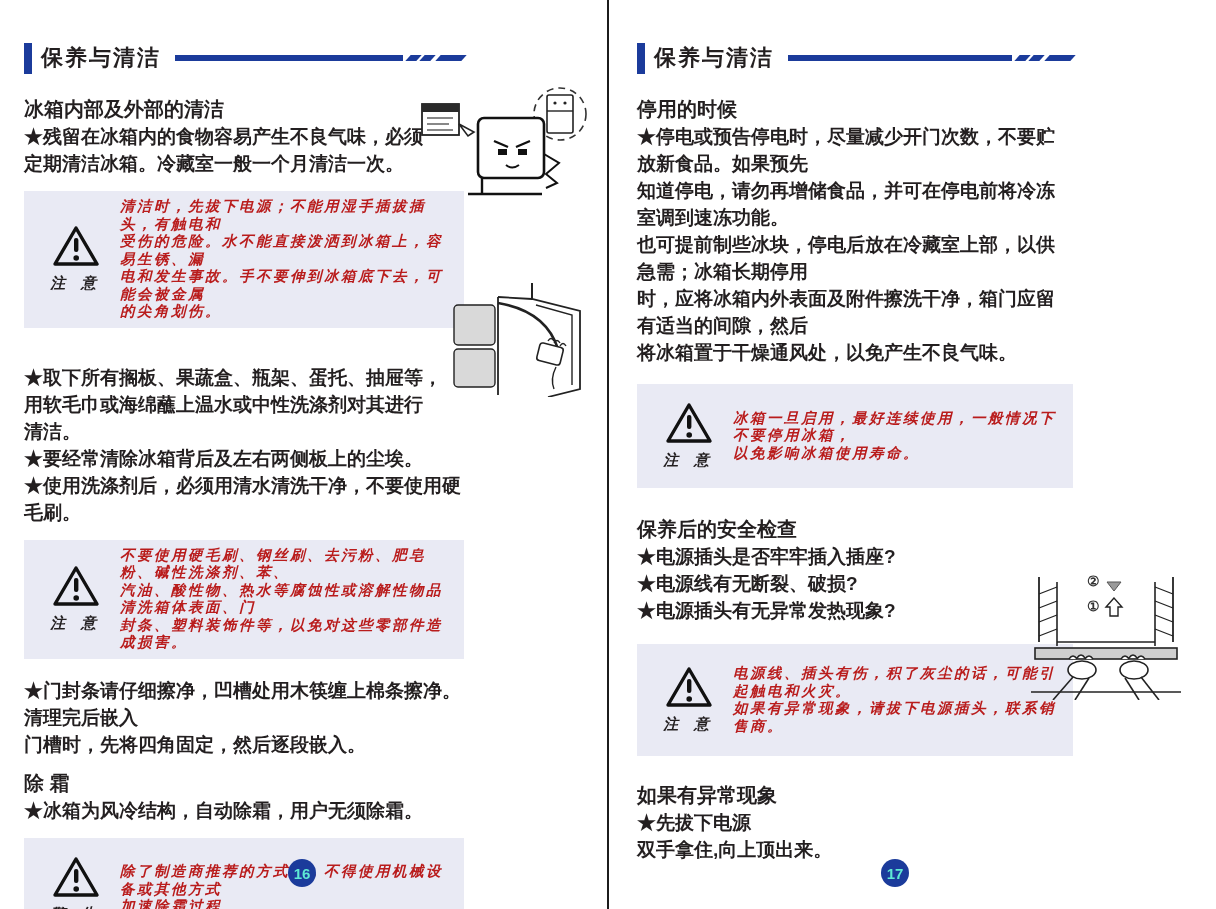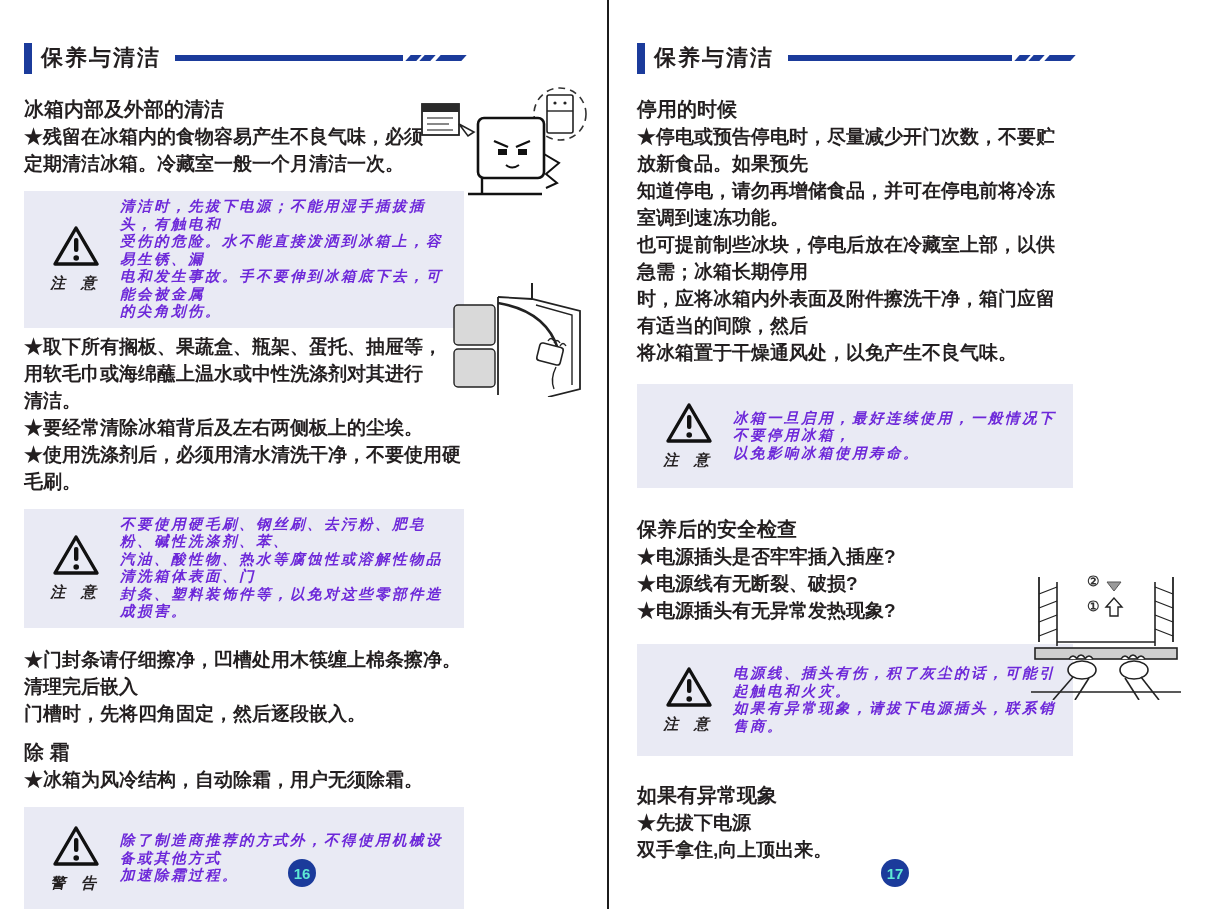--- a/index.html
+++ b/index.html
@@ -24,21 +24,21 @@
 
   
   .sec-heading{font-size:20px;font-weight:bold;line-height:26px;margin-top:22px;}
   .tl{font-size:19px;font-weight:600;line-height:27px;}
   .body-lines{margin-top:1px;}
 
   
   .notice{background:#e9eaf4;display:flex;align-items:center;margin-top:14px;padding:7px 12px 7px 8px;}
   .n-icon{width:88px;flex:none;display:flex;flex-direction:column;align-items:center;justify-content:center;}
   .n-label{font-family:"Liberation Serif",serif;font-style:italic;font-weight:bold;font-size:15px;letter-spacing:6px;margin-top:1px;white-space:nowrap;text-align:center;}
-  .n-text{font-family:"Liberation Serif",serif;font-style:italic;font-weight:600;font-size:14.5px;line-height:17.5px;letter-spacing:2.5px;color:#6d28d9;}
+  .n-text{font-family:"Liberation Serif",serif;font-style:italic;font-weight:600;font-size:14.5px;line-height:17.5px;letter-spacing:2.5px;color:#b91c1c;}
   .notice.tall{min-height:86px;}
   .notice.warn{min-height:90px;}
   .n-text .nline{display:block;}
 
   
   .illus{position:absolute;}
   .illus svg{display:block;}
 
   
   .page-num{position:absolute;top:859px;width:28px;height:28px;border-radius:50%;background:#1b3b9b;color:#5eead4;
@@ -87,21 +87,21 @@
         <div class="n-text">
           <div>
               <span class="nline">清洁时，先拔下电源；不能用湿手插拔插头，有触电和</span>
               <span class="nline">受伤的危险。水不能直接泼洒到冰箱上，容易生锈、漏</span>
               <span class="nline">电和发生事故。手不要伸到冰箱底下去，可能会被金属</span>
               <span class="nline">的尖角划伤。</span>
             </div>
         </div>
       </div>
 
-      <div class="body-lines" style="margin-top:5px;">
+      <div class="body-lines" style="margin-top:36px;">
         <div>
             <div class="tl">★取下所有搁板、果蔬盒、瓶架、蛋托、抽屉等，</div>
             <div class="tl">用软毛巾或海绵蘸上温水或中性洗涤剂对其进行</div>
             <div class="tl">清洁。</div>
             <div class="tl">★要经常清除冰箱背后及左右两侧板上的尘埃。</div>
             <div class="tl">★使用洗涤剂后，必须用清水清洗干净，不要使用硬毛刷。</div>
           </div>
       </div>
 
       <div class="notice">

